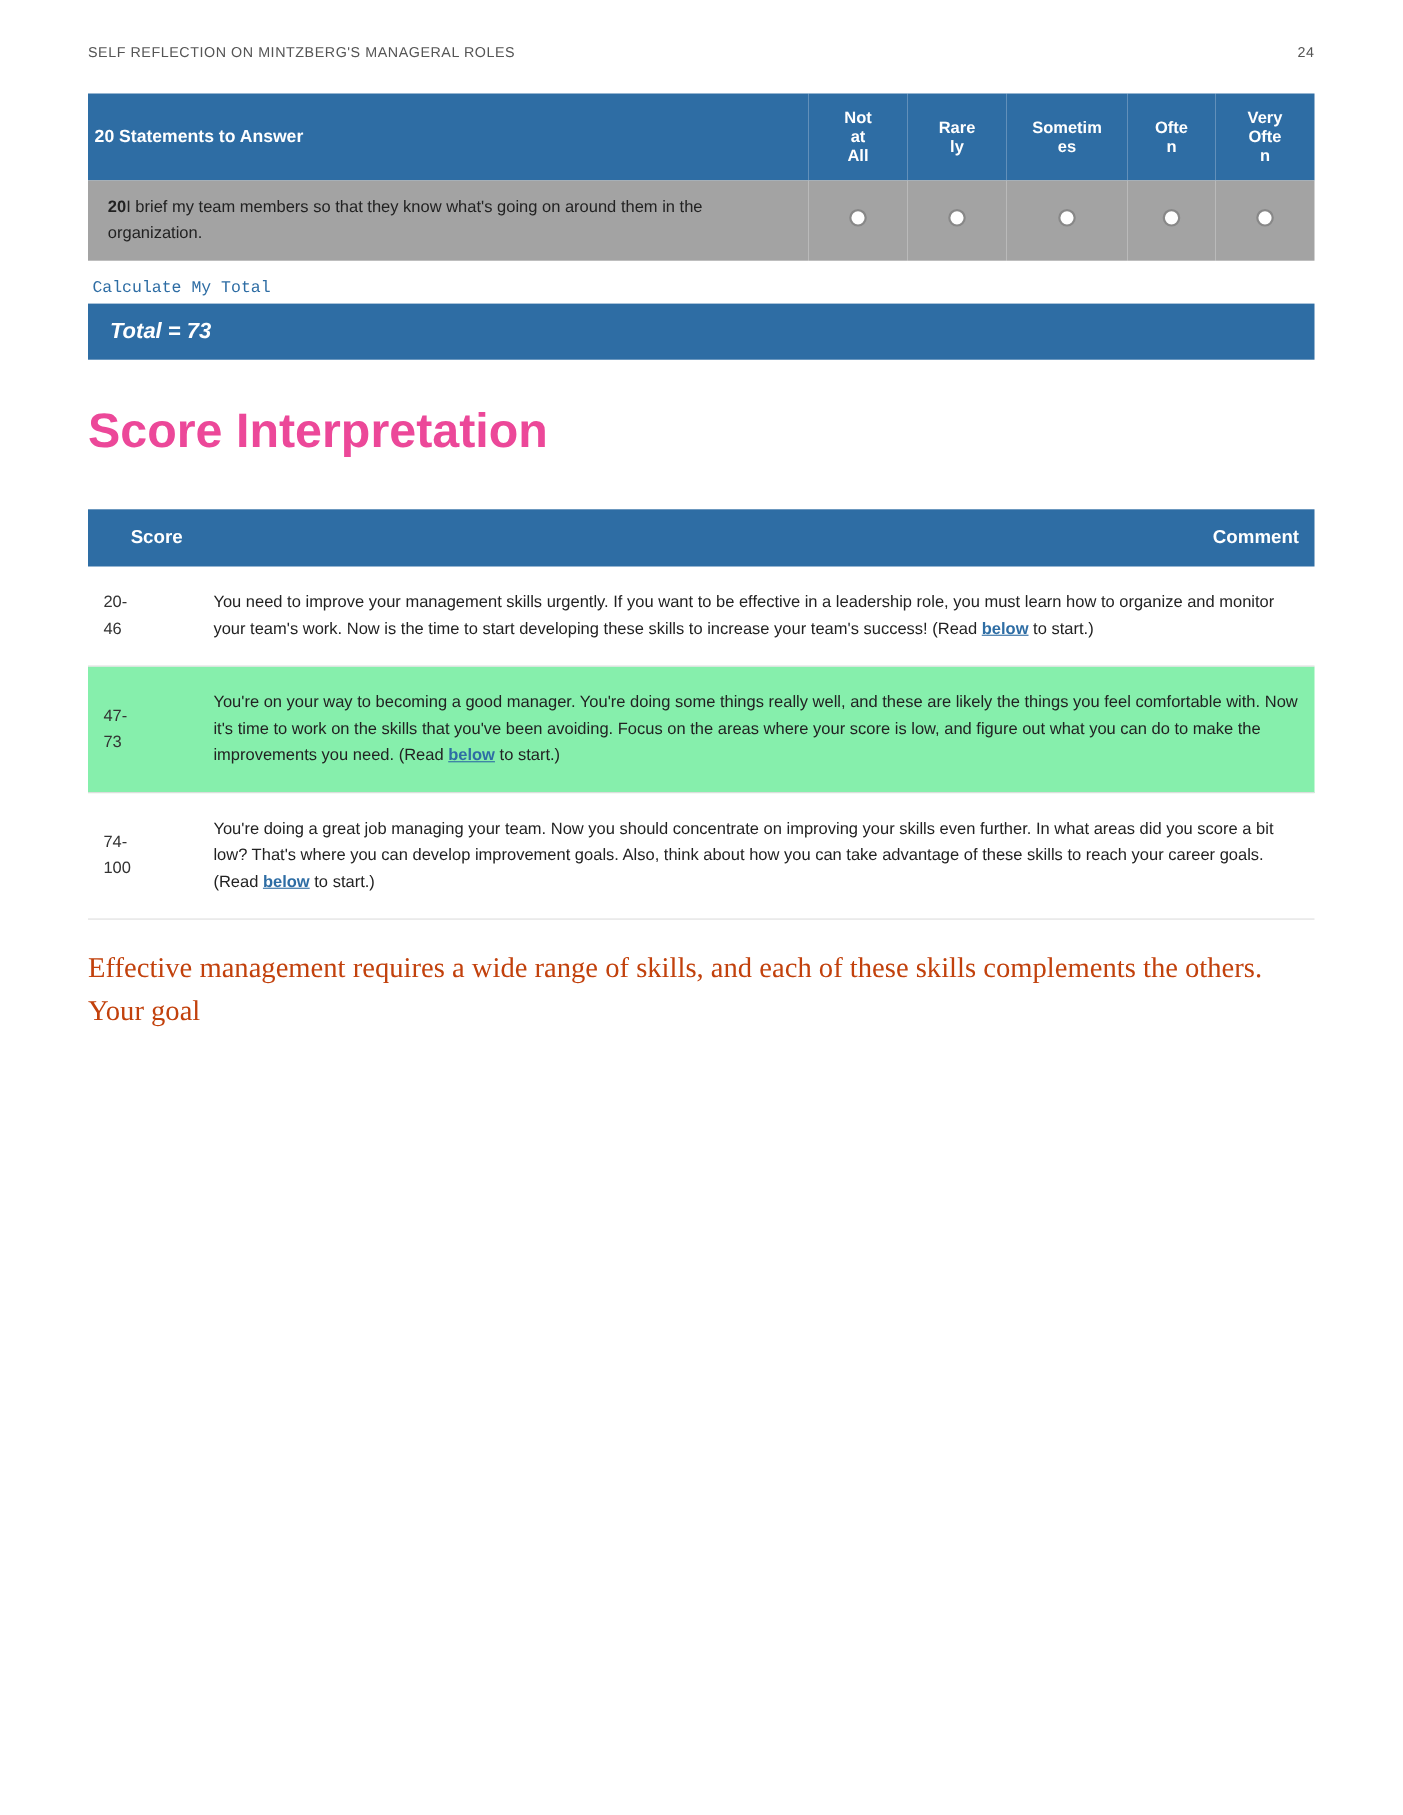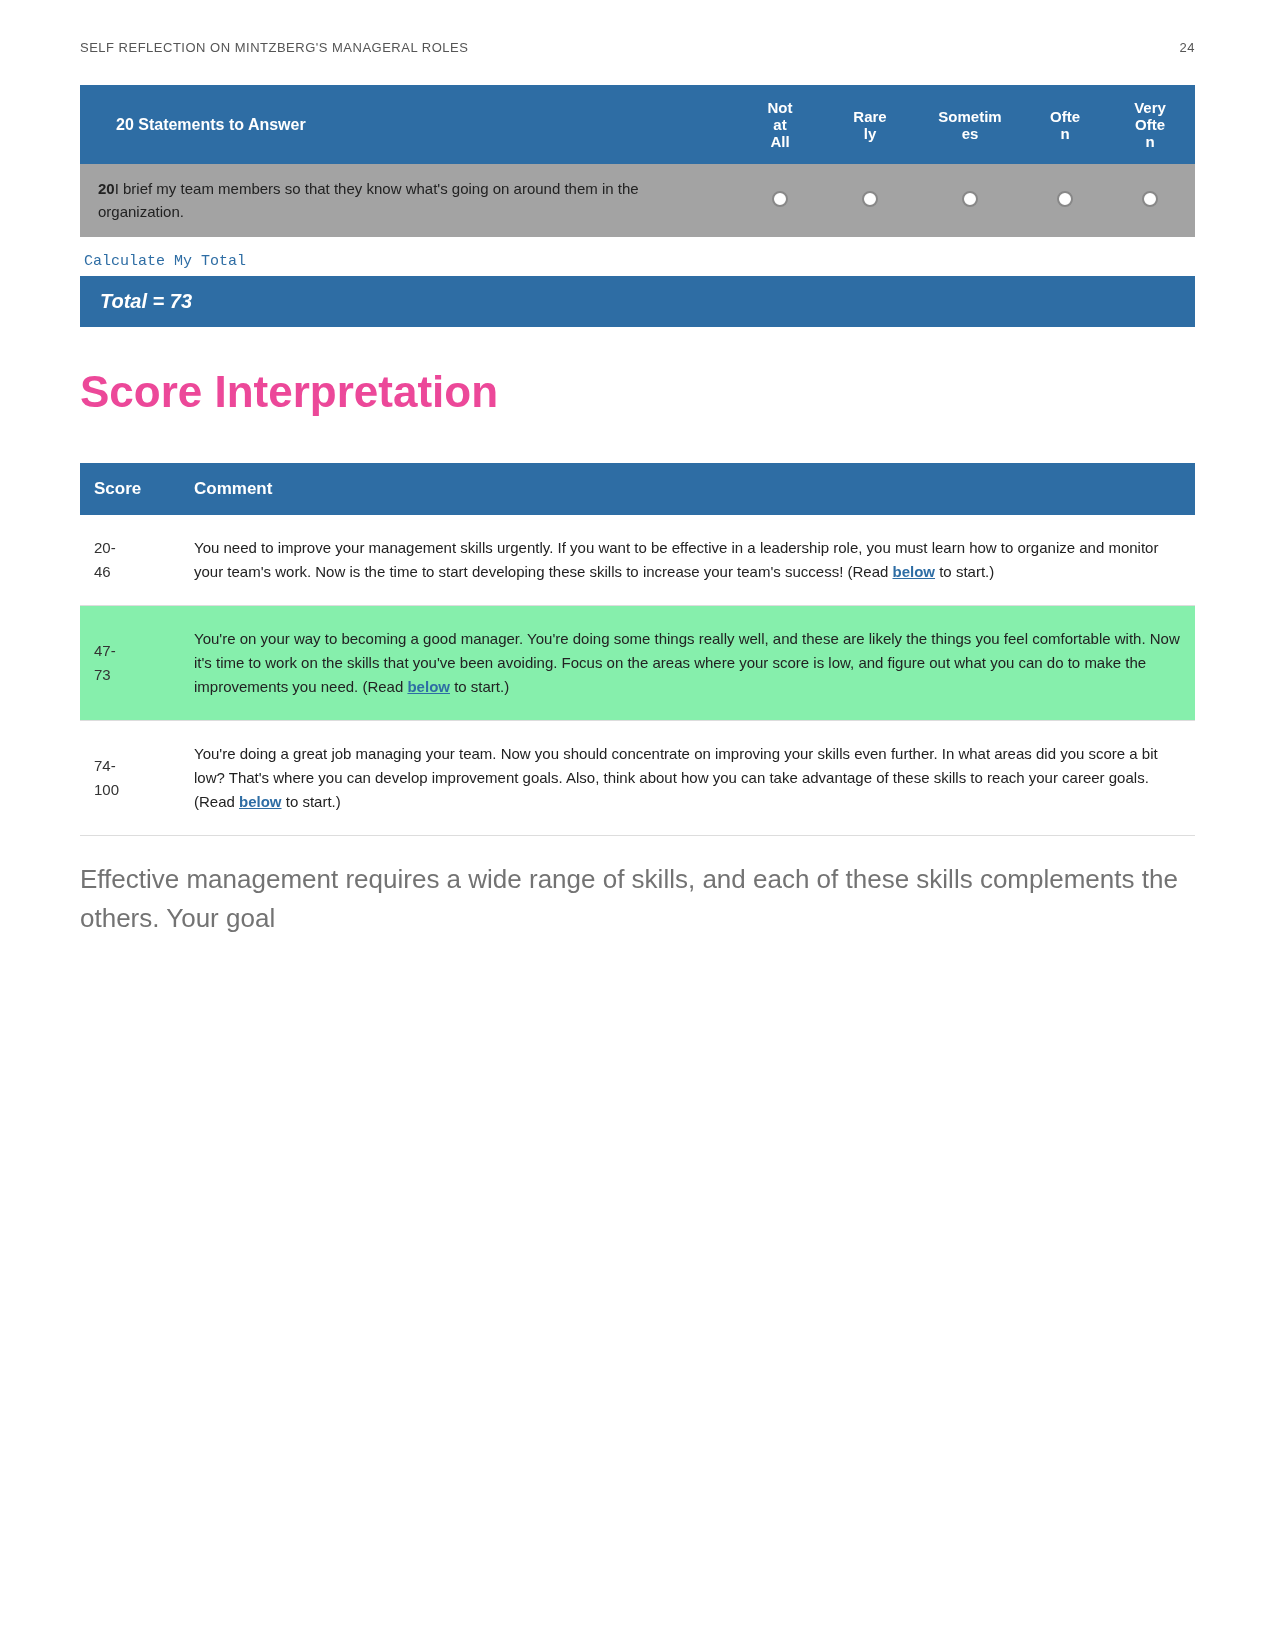--- a/index.html
+++ b/index.html
@@ -33,21 +33,21 @@
     }
     .statements-table thead th {
       padding: 14px 10px;
       text-align: center;
       font-size: 15px;
       font-weight: bold;
       border: none;
     }
     .statements-table thead th.label-col {
       text-align: left;
-      padding-left: 36px;
+      padding-left: 6px;
       font-size: 16px;
     }
     .statements-table tbody tr {
       background: #a3a3a3;
     }
     .statements-table tbody td {
       padding: 14px 10px;
       text-align: center;
       vertical-align: middle;
       border: none;
@@ -99,21 +99,21 @@
       width: 100%;
       border-collapse: collapse;
       margin-bottom: 24px;
     }
     .score-table thead tr {
       background: #2e6da4;
       color: #fff;
     }
     .score-table thead th {
       padding: 16px 14px;
-      text-align: left;
+      text-align: right;
       font-size: 17px;
       font-weight: bold;
     }
     .score-table thead th.score-col {
       width: 100px;
     }
     .score-table tbody tr {
       border-bottom: 1px solid #ddd;
     }
     .score-table tbody tr:nth-child(2) {
@@ -130,23 +130,24 @@
       color: #333;
       vertical-align: middle;
     }
     .score-table a {
       color: #2e6da4;
       font-weight: bold;
       text-decoration: underline;
     }
     .footer-text {
       font-size: 26px;
-      color: #737373;
+      color: #c2410c;
       line-height: 1.5;
       margin-top: 10px;
+      font-family: Liberation Serif, serif;
     }
     .col-not-at-all { width: 90px; }
     .col-rarely { width: 90px; }
     .col-sometimes { width: 110px; }
     .col-often { width: 80px; }
     .col-very-often { width: 90px; }
   </style>
 </head>
 <body>
 

